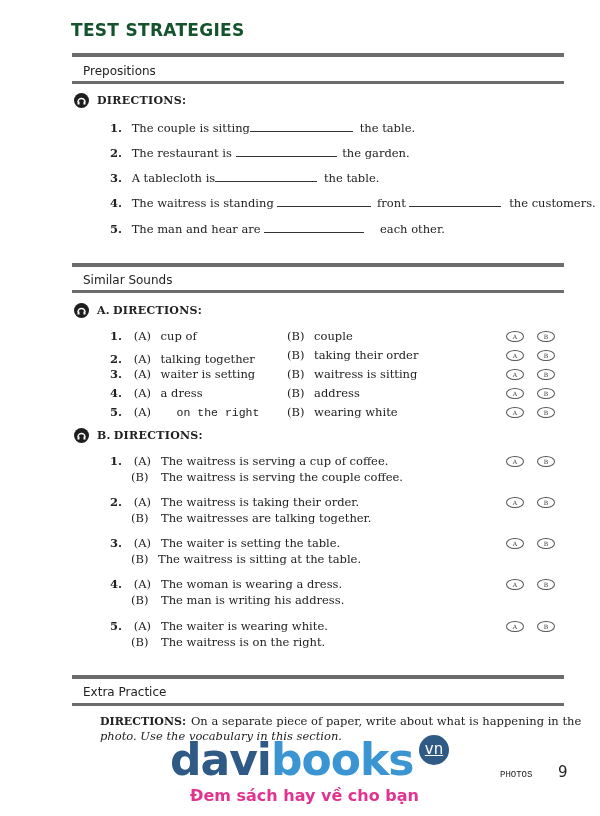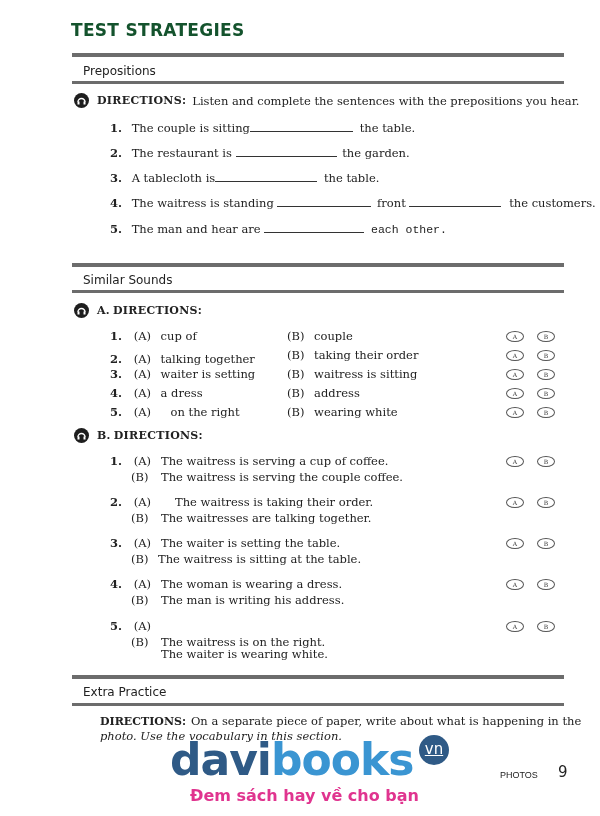--- a/index.html
+++ b/index.html
@@ -11,21 +11,21 @@
   .section-title { position: absolute; left: 83px; font-family: "DejaVu Sans", sans-serif; font-size: 12px; color: #222; }
   .dir { position: absolute; left: 74px; font-size: 11.5px; display: flex; align-items: center; }
   .dir .label { font-variant: small-caps; font-weight: bold; font-size: 11px; letter-spacing: 0.3px; margin-right: 6px; }
   .audio { width: 15px; height: 15px; border-radius: 50%; background: #1e1e1e; margin-right: 8px; display: inline-flex; align-items: center; justify-content: center; }
   .audio svg { display: block; }
   .line { position: absolute; font-size: 11.5px; white-space: nowrap; }
   .num { font-weight: bold; display: inline-block; width: 18px; }
   .blank { display: inline-block; border-bottom: 1px solid #333; height: 9px; vertical-align: baseline; }
   .opt-col { position: absolute; font-size: 11.5px; white-space: nowrap; }
   .bubble { position: absolute; width: 16px; height: 9px; border: 1px solid #555; border-radius: 50%; font-size: 6px; text-align: center; line-height: 9px; font-family: "DejaVu Serif", serif; color: #333; }
-  .footer-label { left: 500px; top: 770px; font-family: Liberation Sans, sans-serif; font-size: 9px; color: #222; }
+  .footer-label { left: 500px; top: 770px; font-family: Liberation Mono, monospace; font-size: 9px; color: #222; }
   .footer-num { left: 558px; top: 763px; font-family: "DejaVu Sans", sans-serif; font-size: 15px; color: #222; }
   .logo { left: 170px; top: 738px; font-family: "DejaVu Sans", sans-serif; font-weight: bold; font-size: 44px; letter-spacing: -1px; line-height: 44px; }
   .logo .d { color: #2f5a86; }
   .logo .b { color: #3a95d2; }
   .vn { left: 419px; top: 735px; width: 30px; height: 30px; border-radius: 50%; background: #2f5a86; color: #fff; font-family: "DejaVu Sans", sans-serif; font-size: 15px; text-align: center; line-height: 28px; text-decoration: underline; }
   .slogan { left: 190px; top: 786px; font-family: "DejaVu Sans", sans-serif; font-weight: bold; font-size: 16px; color: #e0348f; }
 </style>
 </head>
 <body>
 
@@ -37,21 +37,20 @@
 
 <div class="dir" style="top:93px;">
   <span class="audio">
     <svg width="11" height="11" viewBox="0 0 11 11">
         <path d="M2 7 A3.5 3.5 0 0 1 9 7" fill="none" stroke="#fff" stroke-width="1.3"></path>
         <rect x="1.5" y="6.5" width="2" height="3" fill="#fff"></rect>
         <rect x="7.5" y="6.5" width="2" height="3" fill="#fff"></rect>
       </svg>
   </span>
   <span class="label">DIRECTIONS:</span>
-  <span>Listen and complete the sentences with the prepositions you hear.</span>
 </div>
 
 <div class="line" style="left:110px; top:121px;">
   <span class="num">1.</span>
   <span>The couple is sitting</span><span class="blank" style="width:103px;"></span>
   <span style="margin-left:3px;">the table.</span>
 </div>
 <div class="line" style="left:110px; top:146px;">
   <span class="num">2.</span>
   <span>The restaurant is</span> <span class="blank" style="width:101px;"></span>
@@ -64,21 +63,21 @@
 </div>
 <div class="line" style="left:110px; top:196px;">
   <span class="num">4.</span>
   <span>The waitress is standing</span> <span class="blank" style="width:94px;"></span>
   <span style="margin-left:2px;">front</span> <span class="blank" style="width:92px;"></span>
   <span style="margin-left:4px;">the customers.</span>
 </div>
 <div class="line" style="left:110px; top:222px;">
   <span class="num">5.</span>
   <span>The man and hear are</span> <span class="blank" style="width:100px;"></span>
-  <span style="margin-left:3px;font-family:Liberation Mono, monospace;">each other.</span>
+  <span style="margin-left:12px;">each other.</span>
 </div>
 
 <div class="bar" style="top:263px;"></div>
 <div class="section-title" style="top:273px;">Similar Sounds</div>
 <div class="bar thin" style="top:290px;"></div>
 
 <div class="dir" style="top:303px;">
   <span class="audio">
     <svg width="11" height="11" viewBox="0 0 11 11">
         <path d="M2 7 A3.5 3.5 0 0 1 9 7" fill="none" stroke="#fff" stroke-width="1.3"></path>
@@ -140,21 +139,21 @@
          <span>(B)</span>
          <span style="margin-left:6px;">address</span>
        </div>
        <div class="bubble" style="left:506px; top:388px;">A</div>
        <div class="bubble" style="left:537px; top:388px;">B</div>
     </div>
     <div>
       <div class="opt-col" style="left:110px; top:405px;">
          <span class="num">5.</span>
          <span style="margin-left:2px;">(A)</span>
-         <span style="margin-left:16px;">on the right</span>
+         <span style="margin-left:22px;font-family:Liberation Mono, monospace;">on the right</span>
        </div>
        <div class="opt-col" style="left:287px; top:405px;">
          <span>(B)</span>
          <span style="margin-left:6px;">wearing white</span>
        </div>
        <div class="bubble" style="left:506px; top:407px;">A</div>
        <div class="bubble" style="left:537px; top:407px;">B</div>
     </div>
   </div>
 
@@ -181,21 +180,21 @@
          <span>(B)</span>
          <span style="position:absolute; left:30px;">The waitress is serving the couple coffee.</span>
        </div>
        <div class="bubble" style="left:506px; top:456px;">A</div>
        <div class="bubble" style="left:537px; top:456px;">B</div>
     </div>
     <div>
       <div class="opt-col" style="left:110px; top:495px;">
          <span class="num">2.</span>
          <span style="margin-left:2px;">(A)</span>
-         <span style="position:absolute; left:65px;">The waitress is taking their order.</span>
+         <span style="position:absolute; left:51px;">The waitress is taking their order.</span>
        </div>
        <div class="opt-col" style="left:131px; top:511px;">
          <span>(B)</span>
          <span style="position:absolute; left:30px;">The waitresses are talking together.</span>
        </div>
        <div class="bubble" style="left:506px; top:497px;">A</div>
        <div class="bubble" style="left:537px; top:497px;">B</div>
     </div>
     <div>
       <div class="opt-col" style="left:110px; top:536px;">
@@ -220,21 +219,21 @@
          <span>(B)</span>
          <span style="position:absolute; left:30px;">The man is writing his address.</span>
        </div>
        <div class="bubble" style="left:506px; top:579px;">A</div>
        <div class="bubble" style="left:537px; top:579px;">B</div>
     </div>
     <div>
       <div class="opt-col" style="left:110px; top:619px;">
          <span class="num">5.</span>
          <span style="margin-left:2px;">(A)</span>
-         <span style="position:absolute; left:51px;margin-top:28px;">The waiter is wearing white.</span>
+         <span style="position:absolute; left:51px;">The waiter is wearing white.</span>
        </div>
        <div class="opt-col" style="left:131px; top:635px;">
          <span>(B)</span>
          <span style="position:absolute; left:30px;">The waitress is on the right.</span>
        </div>
        <div class="bubble" style="left:506px; top:621px;">A</div>
        <div class="bubble" style="left:537px; top:621px;">B</div>
     </div>
   </div>
 

